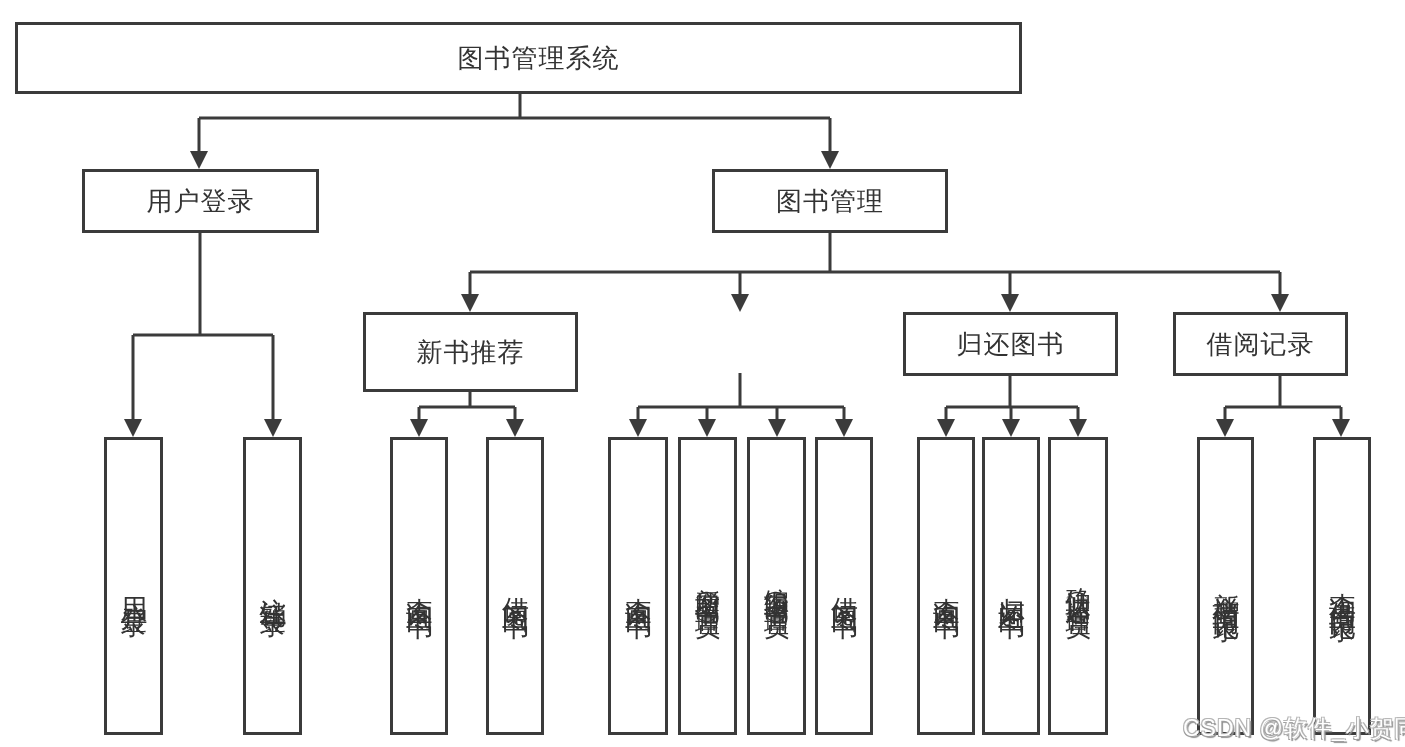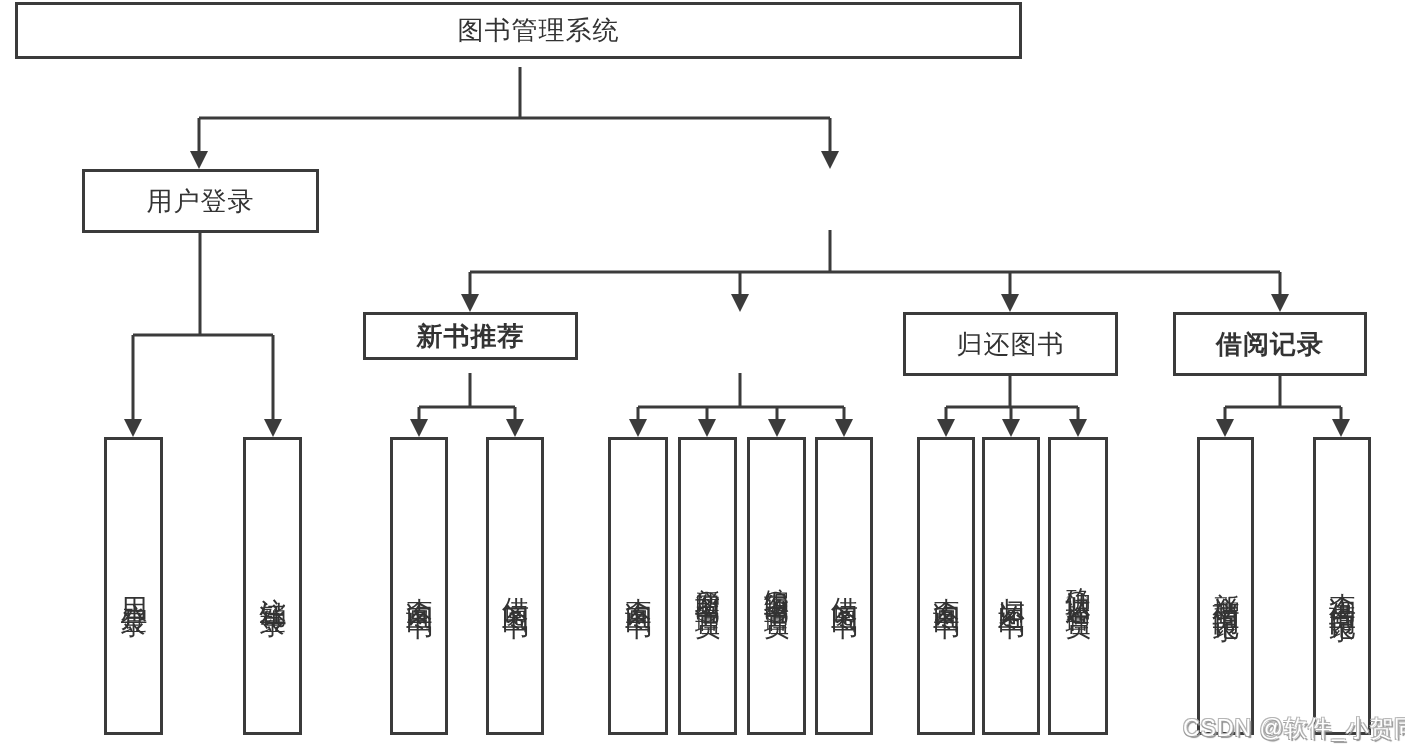--- a/index.html
+++ b/index.html
@@ -87,27 +87,28 @@
       <polygon points="768,419 786,419 777,437"></polygon>
       <polygon points="835,419 853,419 844,437"></polygon>
       <polygon points="937,419 955,419 946,437"></polygon>
       <polygon points="1002,419 1020,419 1011,437"></polygon>
       <polygon points="1069,419 1087,419 1078,437"></polygon>
       <polygon points="1216,419 1234,419 1225,437"></polygon>
       <polygon points="1332,419 1350,419 1341,437"></polygon>
     </g>
   </svg>
 
-  <div class="node hbox" style="left:15px; top:2px; width:1007px; height:57px;padding-left:40px;">图书管理系统</div>
+  <div class="node hbox" style="left:15px; top:22px; width:1007px; height:72px;padding-left:40px;">图书管理系统</div>
 
   <div class="node hbox" style="left:82px; top:169px; width:237px; height:64px;">用户登录</div>
+  <div class="node hbox" style="left:712px; top:169px; width:236px; height:64px;">图书管理</div>
 
-  <div class="node hbox" style="left:363px; top:312px; width:215px; height:48px;font-weight:bold;">新书推荐</div>
+  <div class="node hbox" style="left:363px; top:312px; width:215px; height:80px;">新书推荐</div>
   <div class="node hbox" style="left:903px; top:312px; width:215px; height:64px;">归还图书</div>
-  <div class="node hbox" style="left:1173px; top:312px; width:194px; height:64px;font-weight:bold;">借阅记录</div>
+  <div class="node hbox" style="left:1173px; top:312px; width:175px; height:64px;">借阅记录</div>
 
   <div class="node leaf" style="left:104px; top:437px; width:59px; height:298px;">
     <span class="vtext">用户登录</span>
   </div>
   <div class="node leaf" style="left:243px; top:437px; width:59px; height:298px;">
     <span class="vtext">注销登录</span>
   </div>
 
   <div class="node leaf" style="left:390px; top:437px; width:58px; height:298px;">
     <span class="vtext">查询图书</span>

